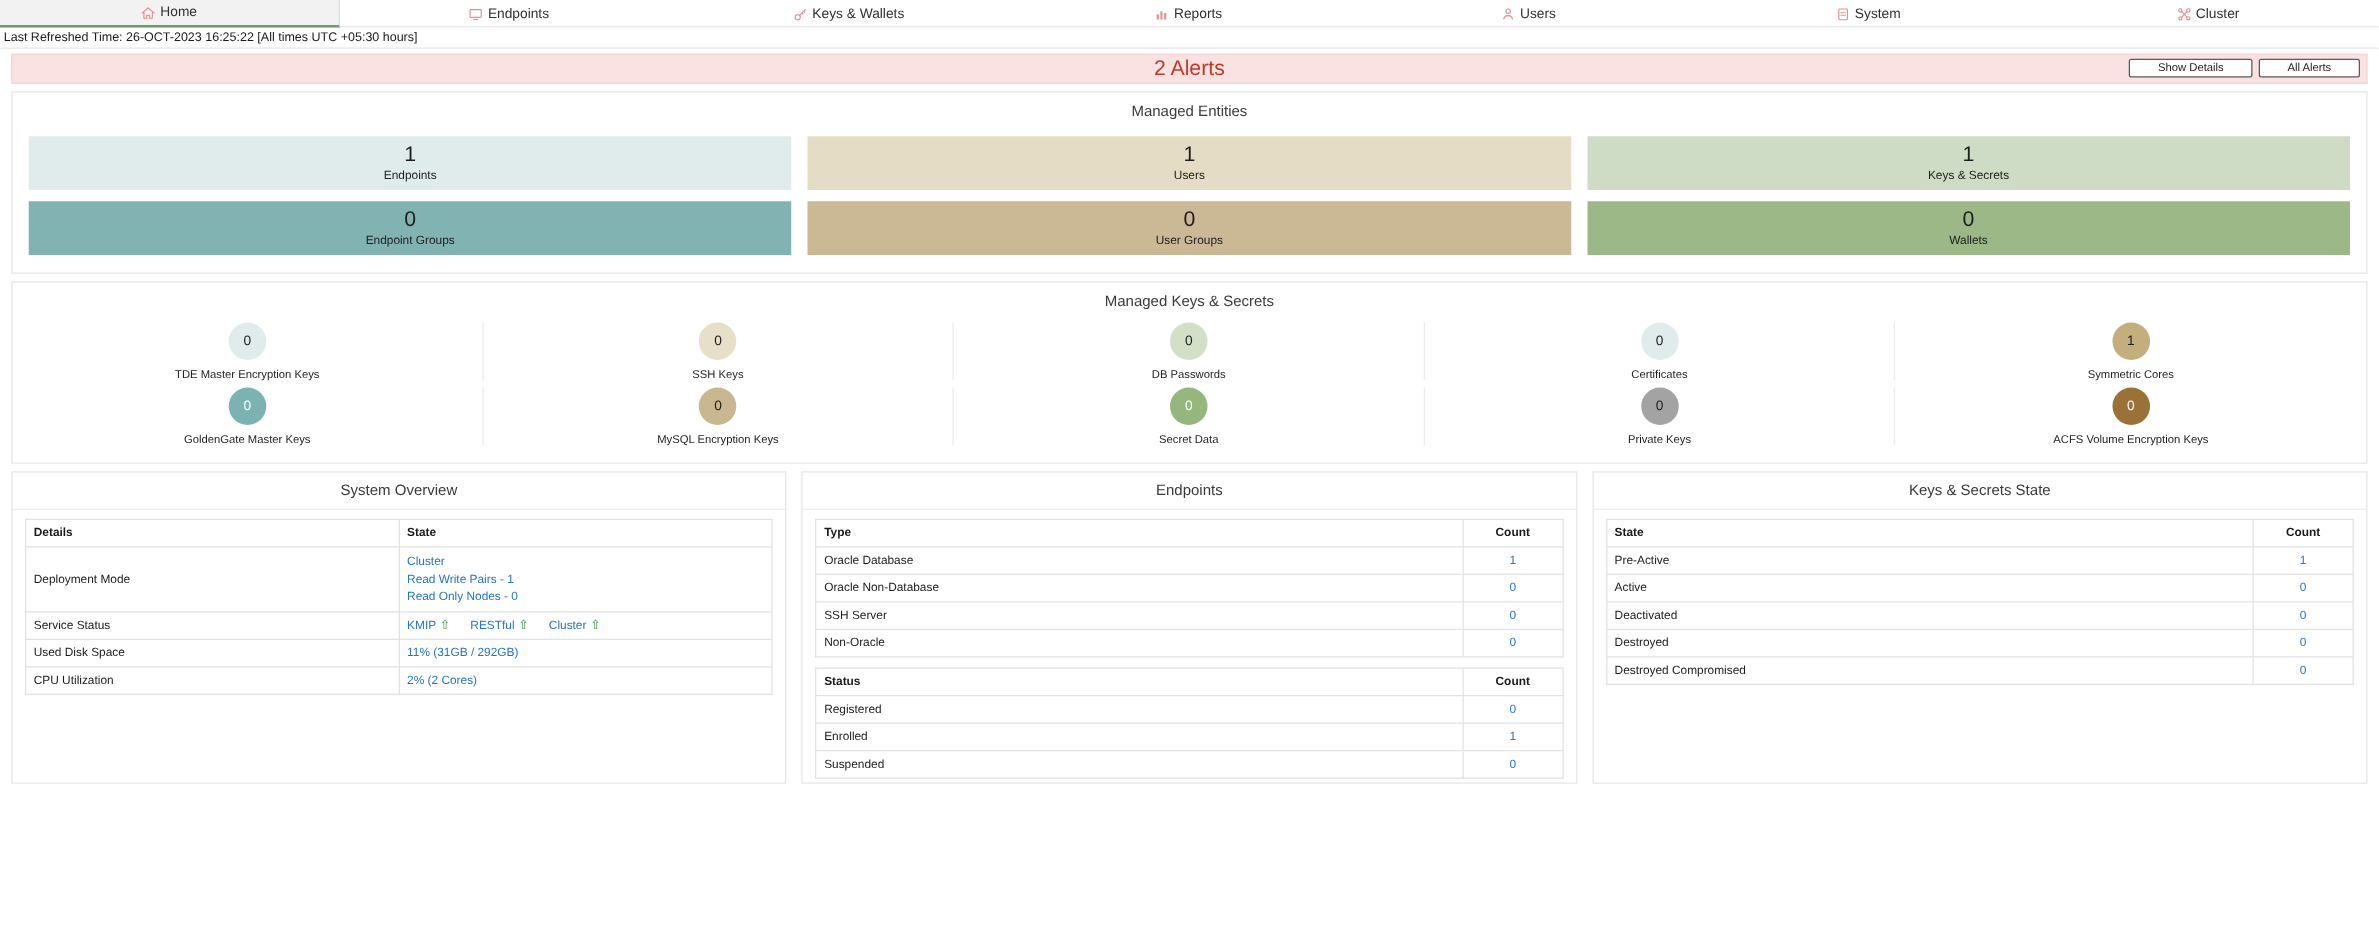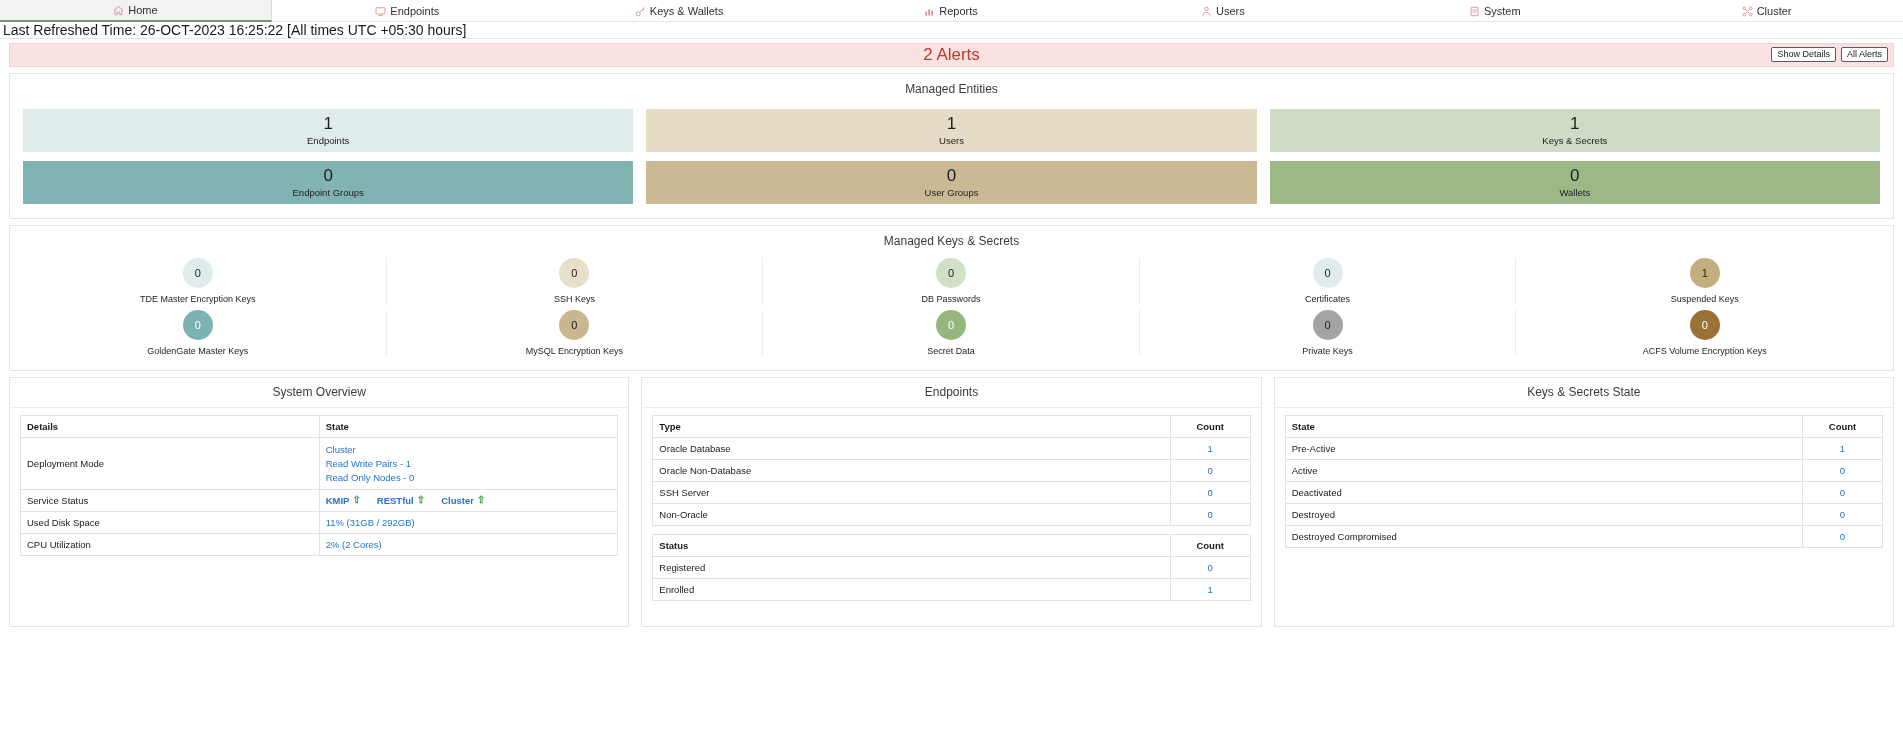--- a/index.html
+++ b/index.html
@@ -39,21 +39,21 @@
   }
   .nav-ico { width: 11px; height: 11px; display: inline-block; line-height: 0; }
   .nav-ico svg { display: block; }
 
   
   .refresh-bar {
     height: 17px;
     display: flex;
     align-items: center;
     padding-left: 3px;
-    font-size: 14px;
+    font-size: 10px;
     color: #1a1a1a;
     background: #ffffff;
     border-bottom: 1px solid #e6e6e6;
   }
 
   
   .alert-wrap { padding: 4px 9px 0 9px; }
   .alert-bar {
     position: relative;
     background: #fbe2e2;
@@ -66,21 +66,21 @@
   .alert-text { font-size: 17px; color: #c0392b; }
   .alert-btns {
     position: absolute; right: 5px; top: 3px;
     display: flex; gap: 5px;
   }
   .alert-btn {
     font-size: 9px;
     background: #ffffff;
     border: 1px solid #5a5a5a;
     border-radius: 2px;
-    padding: 2px 5px;
+    padding: 2px 22px;
     color: #1c1c1c;
     cursor: pointer;
     line-height: 1;
     font-family: "Liberation Sans", sans-serif;
   }
 
   
   .panel {
     background: #ffffff;
     border: 1px solid #e6e6e6;
@@ -177,21 +177,21 @@
     font-size: 9.5px;
     color: #1a1a1a;
     border: 1px solid #e2e2e2;
     padding: 5px 6px;
     vertical-align: middle;
   }
   table.dt th.c-count, table.dt td.c-count { text-align: center; width: 80px; }
   table.dt td.num { color: #2574c7; }
   .lnk { color: #2574c7; text-decoration: none; cursor: pointer; }
   .multi { line-height: 1.45; }
-  .svc { display: inline-flex; gap: 3px; margin-right: 16px; font-weight: bold; }
+  .svc { display: inline-flex; align-items: center; gap: 3px; margin-right: 16px; }
   .uparrow { color: #3a9a3a; font-size: 10px; line-height: 1; }
   .gap { height: 8px; }
 </style>
 </head>
 <body>
 
 <div class="navbar" id="navbar">
     <div class="nav-tab active">
       <span class="nav-ico">
         <svg viewBox="0 0 16 16" width="11" height="11">
@@ -328,21 +328,21 @@
       <div class="circle-cell">
         <div class="circle" style="background:#dfeceb;color:#1d1d1d">
           <span>0</span>
         </div>
         <div class="circle-label">Certificates</div>
       </div>
       <div class="circle-cell">
         <div class="circle" style="background:#c4ae7e;color:#1d1d1d">
           <span>1</span>
         </div>
-        <div class="circle-label">Suspended Keys</div>
+        <div class="circle-label">Symmetric Cores</div>
       </div>
       <div class="circle-cell">
         <div class="circle" style="background:#7bb3b2;color:#ffffff">
           <span>0</span>
         </div>
         <div class="circle-label">GoldenGate Master Keys</div>
       </div>
       <div class="circle-cell">
         <div class="circle" style="background:#c9b78f;color:#1d1d1d">
           <span>0</span>
@@ -460,20 +460,24 @@
           </thead>
           <tbody>
             <tr>
               <td>Registered</td>
               <td class="c-count num"><a class="lnk">0</a></td>
             </tr>
             <tr>
               <td>Enrolled</td>
               <td class="c-count num"><a class="lnk">1</a></td>
             </tr>
+            <tr>
+              <td>Suspended</td>
+              <td class="c-count num"><a class="lnk">0</a></td>
+            </tr>
           </tbody>
         </table>
     </div>
   </div>
 
   <div class="bpanel">
     <div class="bpanel-title">Keys &amp; Secrets State</div>
     <div class="tbl-wrap">
       <table class="dt" id="ks-table">
           <thead>

